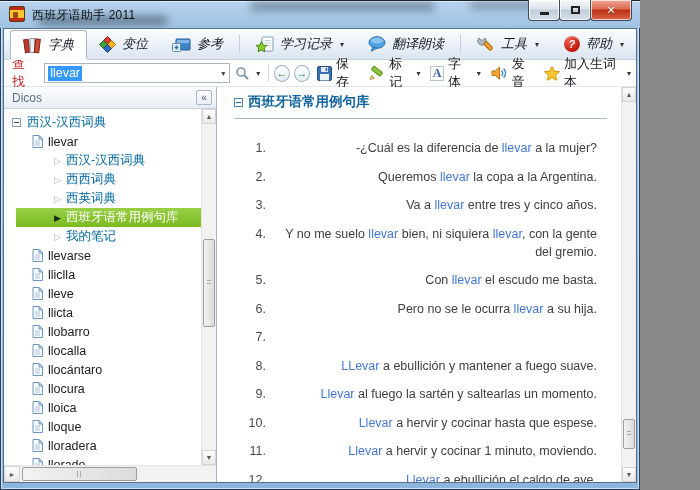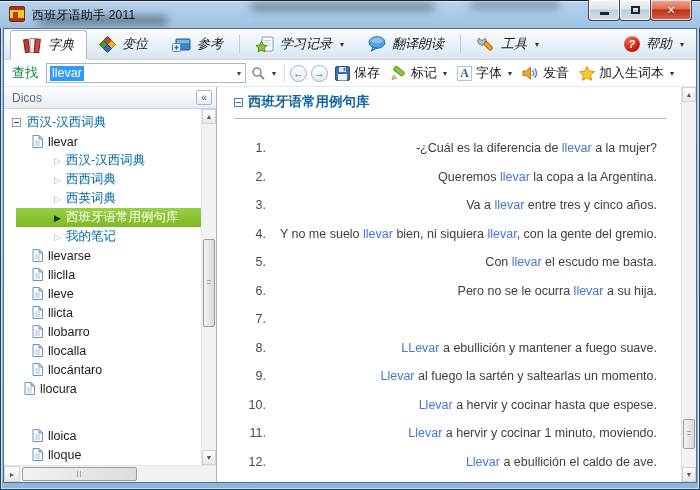--- a/index.html
+++ b/index.html
@@ -1,20 +1,20 @@
 <!DOCTYPE html>
 <html><head>
 <meta charset="utf-8">
 <style>
   * { margin:0; padding:0; box-sizing:border-box; }
   html,body { background:#888; }
   body { font-family:"Liberation Sans","DejaVu Sans",sans-serif; }
 
   .window {
-    position:relative; width:700px; height:490px; overflow:hidden;
+    position:relative; width:640px; height:490px; overflow:hidden;
     background:linear-gradient(#9fc3e4,#8db6dc);
     box-shadow:inset 0 0 0 1px #27415c, inset 0 0 0 2px rgba(255,255,255,.55);
   }
 
   
   .titlebar {
     position:absolute; left:0; top:0; right:0; height:28px;
     background:linear-gradient(#b9d4ee 0%, #aecbe8 40%, #9fc2e2 100%);
     box-shadow:inset 0 1px 0 #16222e, inset 0 2px 0 rgba(255,255,255,.6);
   }
@@ -55,21 +55,21 @@
     position:relative; cursor:pointer; }
   .tab.active { background:#fff; border:1px solid #aab8c6; border-bottom:none;
     border-radius:3px 3px 0 0; margin-top:1px; z-index:2; box-shadow:0 1px 0 #fff; }
   .tab .caret, .toolbtn .caret { font-size:8px; color:#333; margin-left:2px; }
   .tab-sep { width:1px; background:#c4cfdb; margin:6px 4px; }
   .tab-spacer { flex:1; }
 
   
   .searchbar { position:absolute; left:0; right:0; top:31px; height:27px; background:#fff;
     display:flex; align-items:center; padding-left:8px; border-bottom:1px solid #e2e8ee; }
-  .search-label { font-size:13px; color:#15803d; margin-right:8px; }
+  .search-label { font-size:13px; color:#b91c1c; margin-right:8px; }
   .combo { width:200px; height:20px; border:1px solid #aab8c4; background:#fff;
     display:flex; align-items:center; padding-left:3px; cursor:text; }
   .combo .val { font-size:12.5px; color:#fff; background:#3399ff; padding:0 2px 1px 2px; }
   .combo .combo-caret { margin-left:auto; font-size:8px; color:#444; padding:0 4px; }
   .toolbtn { display:flex; align-items:center; gap:4px; padding:0 5px; height:22px;
     font-size:13px; color:#15191e; cursor:pointer; border-radius:2px; }
   .vsep { width:1px; height:18px; background:#d4dce4; margin:0 3px; }
   .circ-btn { width:17px; height:17px; border:1px solid #9fb0bf; border-radius:50%;
     background:linear-gradient(#ffffff,#e2ecf4); display:flex; align-items:center; justify-content:center;
     font-size:11px; color:#2e8b2e; font-weight:bold; cursor:pointer; margin:0 2px; }
@@ -458,33 +458,33 @@
                 <svg width="11" height="13" viewBox="0 0 11 13">
                   <path d="M1 0.5 h6 l3.5 3.5 v8.5 h-9.5 Z" fill="#fdfdff" stroke="#6a96c4"></path>
                   <path d="M7 0.5 l3.5 3.5 h-3.5 Z" fill="#cfe0f0" stroke="#6a96c4"></path>
                   <line x1="3" y1="6" x2="8" y2="6" stroke="#a8c2da"></line>
                   <line x1="3" y1="8" x2="8" y2="8" stroke="#a8c2da"></line>
                   <line x1="3" y1="10" x2="8" y2="10" stroke="#a8c2da"></line>
                 </svg>
               </span>
               <span class="t-word">llocántaro</span>
             </div>
-            <div class="tree-row" style="padding-left: 20px;">
+            <div class="tree-row" style="padding-left: 28px;">
               <span class="doc-ico" style="display: inline-flex; align-items: center;">
                 <svg width="11" height="13" viewBox="0 0 11 13">
                   <path d="M1 0.5 h6 l3.5 3.5 v8.5 h-9.5 Z" fill="#fdfdff" stroke="#6a96c4"></path>
                   <path d="M7 0.5 l3.5 3.5 h-3.5 Z" fill="#cfe0f0" stroke="#6a96c4"></path>
                   <line x1="3" y1="6" x2="8" y2="6" stroke="#a8c2da"></line>
                   <line x1="3" y1="8" x2="8" y2="8" stroke="#a8c2da"></line>
                   <line x1="3" y1="10" x2="8" y2="10" stroke="#a8c2da"></line>
                 </svg>
               </span>
               <span class="t-word">llocura</span>
             </div>
-            <div class="tree-row" style="padding-left: 28px; margin-top: 28px;">
+            <div class="tree-row" style="padding-left: 28px;">
               <span class="doc-ico" style="display: inline-flex; align-items: center;">
                 <svg width="11" height="13" viewBox="0 0 11 13">
                   <path d="M1 0.5 h6 l3.5 3.5 v8.5 h-9.5 Z" fill="#fdfdff" stroke="#6a96c4"></path>
                   <path d="M7 0.5 l3.5 3.5 h-3.5 Z" fill="#cfe0f0" stroke="#6a96c4"></path>
                   <line x1="3" y1="6" x2="8" y2="6" stroke="#a8c2da"></line>
                   <line x1="3" y1="8" x2="8" y2="8" stroke="#a8c2da"></line>
                   <line x1="3" y1="10" x2="8" y2="10" stroke="#a8c2da"></line>
                 </svg>
               </span>
               <span class="t-word">lloica</span>

